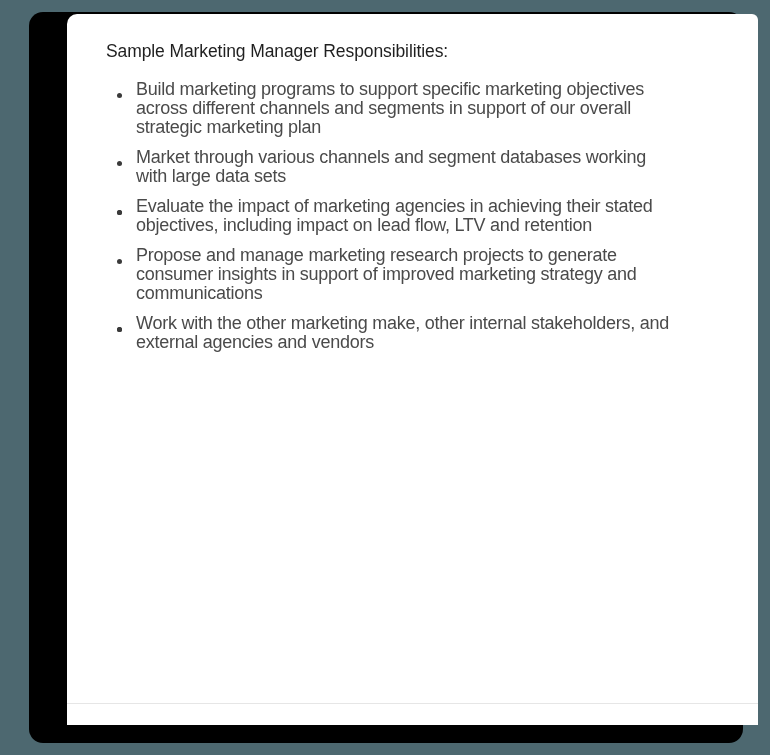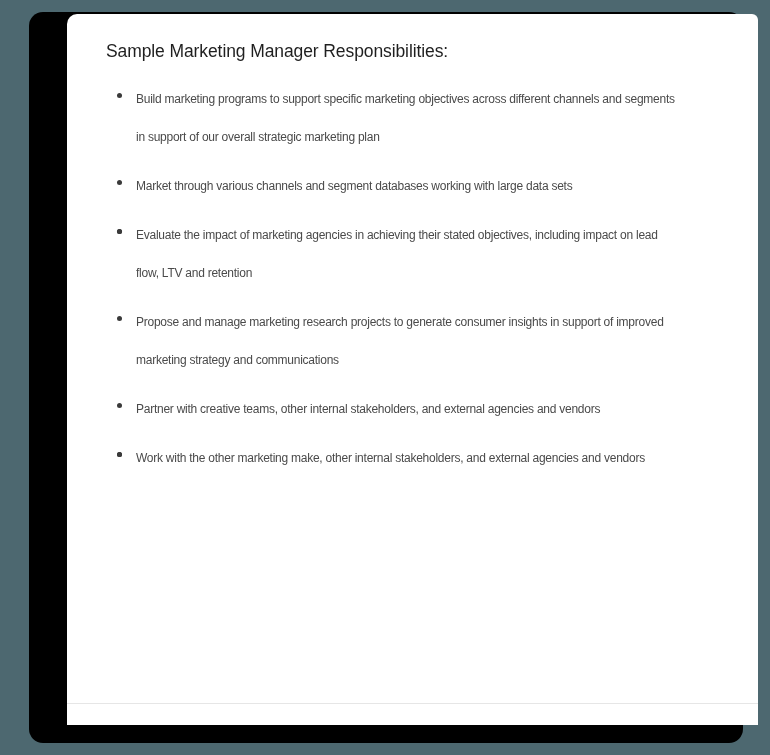--- a/index.html
+++ b/index.html
@@ -50,22 +50,22 @@
     top: 66px;
     width: 691px;
     margin: 0;
     padding: 0;
     list-style: none;
   }
   .list-item {
     position: relative;
     padding-left: 69px;
     width: 545px;
-    font-size: 12px;
-    line-height: 38px;
+    font-size: 18px;
+    line-height: 19px;
     color: #4a4a4a;
     margin-bottom: 11px;
     letter-spacing: -0.25px;
   }
   .bullet {
     position: absolute;
     left: 50px;
     top: 13px;
     width: 5px;
     height: 5px;
@@ -104,24 +104,20 @@
     <li class="list-item">
       <span class="bullet"></span>
       <span>Evaluate the impact of marketing agencies in achieving their stated objectives, including impact on lead flow, LTV and retention</span>
     </li>
     <li class="list-item">
       <span class="bullet"></span>
       <span>Propose and manage marketing research projects to generate consumer insights in support of improved marketing strategy and communications</span>
     </li>
     <li class="list-item">
       <span class="bullet"></span>
-      <span>Partner with creative teams, other internal stakeholders, and external agencies and vendors</span>
-    </li>
-    <li class="list-item">
-      <span class="bullet"></span>
     </li>
     <li class="list-item">
       <span class="bullet"></span>
       <span>Work with the other marketing make, other internal stakeholders, and external agencies and vendors</span>
     </li>
   </ul>
 
   <div class="divider"></div>
 </div>
 

